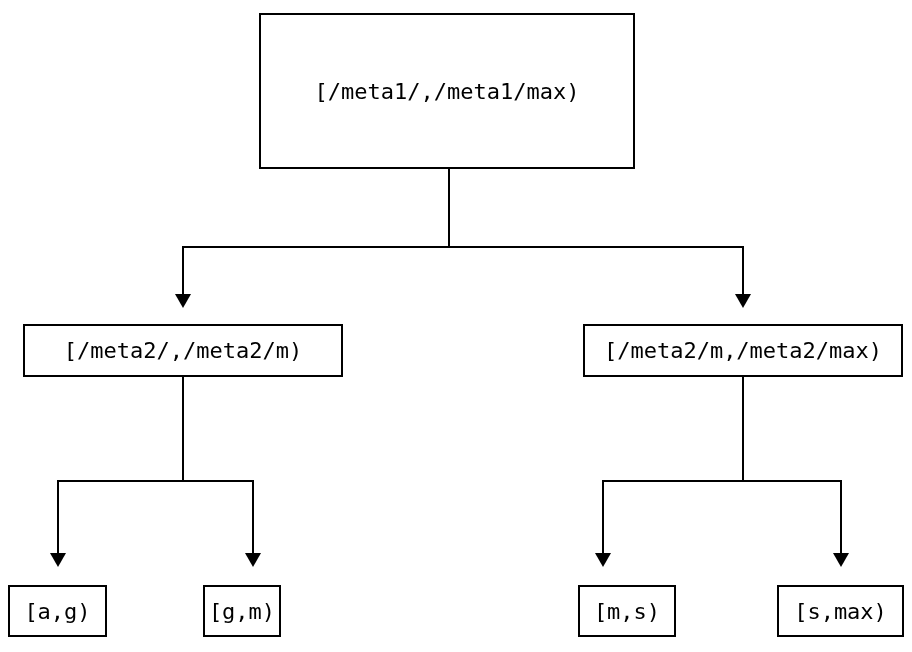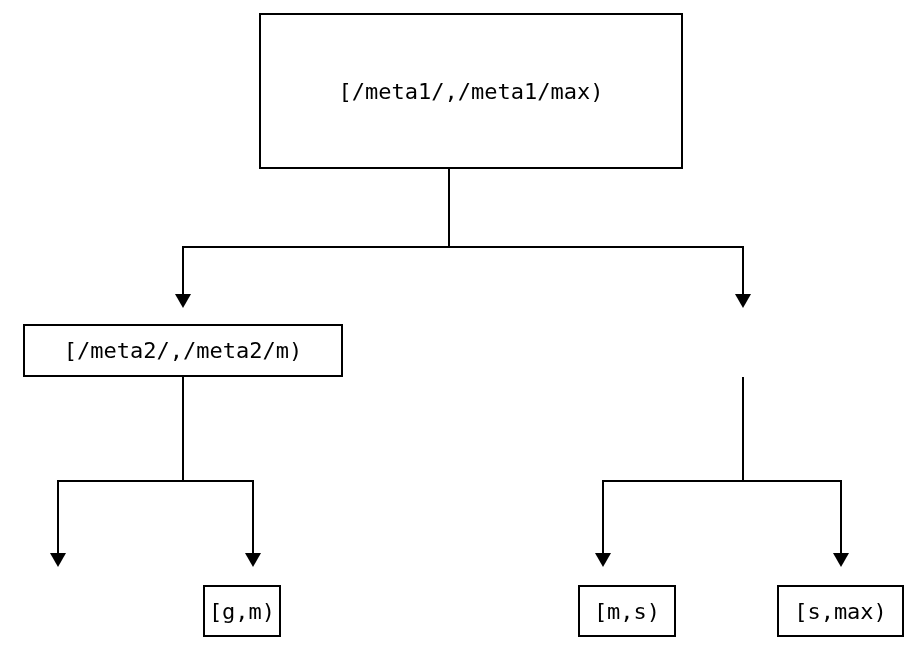--- a/index.html
+++ b/index.html
@@ -28,21 +28,21 @@
     border: 2px solid #000000;
     background: #ffffff;
     display: flex;
     align-items: center;
     justify-content: center;
     font-size: 22px;
     color: #000000;
     white-space: nowrap;
     letter-spacing: 0;
   }
-  .node-root       { left: 259px; top: 13px;  width: 424px; height: 156px; }
+  .node-root       { left: 259px; top: 13px;  width: 376px; height: 156px; }
   .node-l2-left    { left: 23px;  top: 324px; width: 320px; height: 53px; justify-content: center; }
   .node-l2-right   { left: 583px; top: 324px; width: 320px; height: 53px; }
   .node-leaf-ag    { left: 8px;   top: 585px; width: 99px;  height: 52px; }
   .node-leaf-gm    { left: 203px; top: 585px; width: 78px;  height: 52px; }
   .node-leaf-ms    { left: 554px; top: 585px; width: 98px;  height: 52px; margin-left: 24px; }
   .node-leaf-smax  { left: 777px; top: 585px; width: 127px; height: 52px; }
 </style>
 </head>
 <body>
 
@@ -79,21 +79,27 @@
   </svg>
 
   <div class="node node-root">
     <span>[/meta1/,/meta1/max)</span>
   </div>
 
   <div class="node node-l2-left">
     <span>[/meta2/,/meta2/m)</span>
   </div>
 
+  <div class="node node-l2-right">
+    <span>[/meta2/m,/meta2/max)</span>
+  </div>
 
+  <div class="node node-leaf-ag">
+    <span>[a,g)</span>
+  </div>
 
   <div class="node node-leaf-gm">
     <span>[g,m)</span>
   </div>
 
   <div class="node node-leaf-ms">
     <span>[m,s)</span>
   </div>
 
   <div class="node node-leaf-smax">

